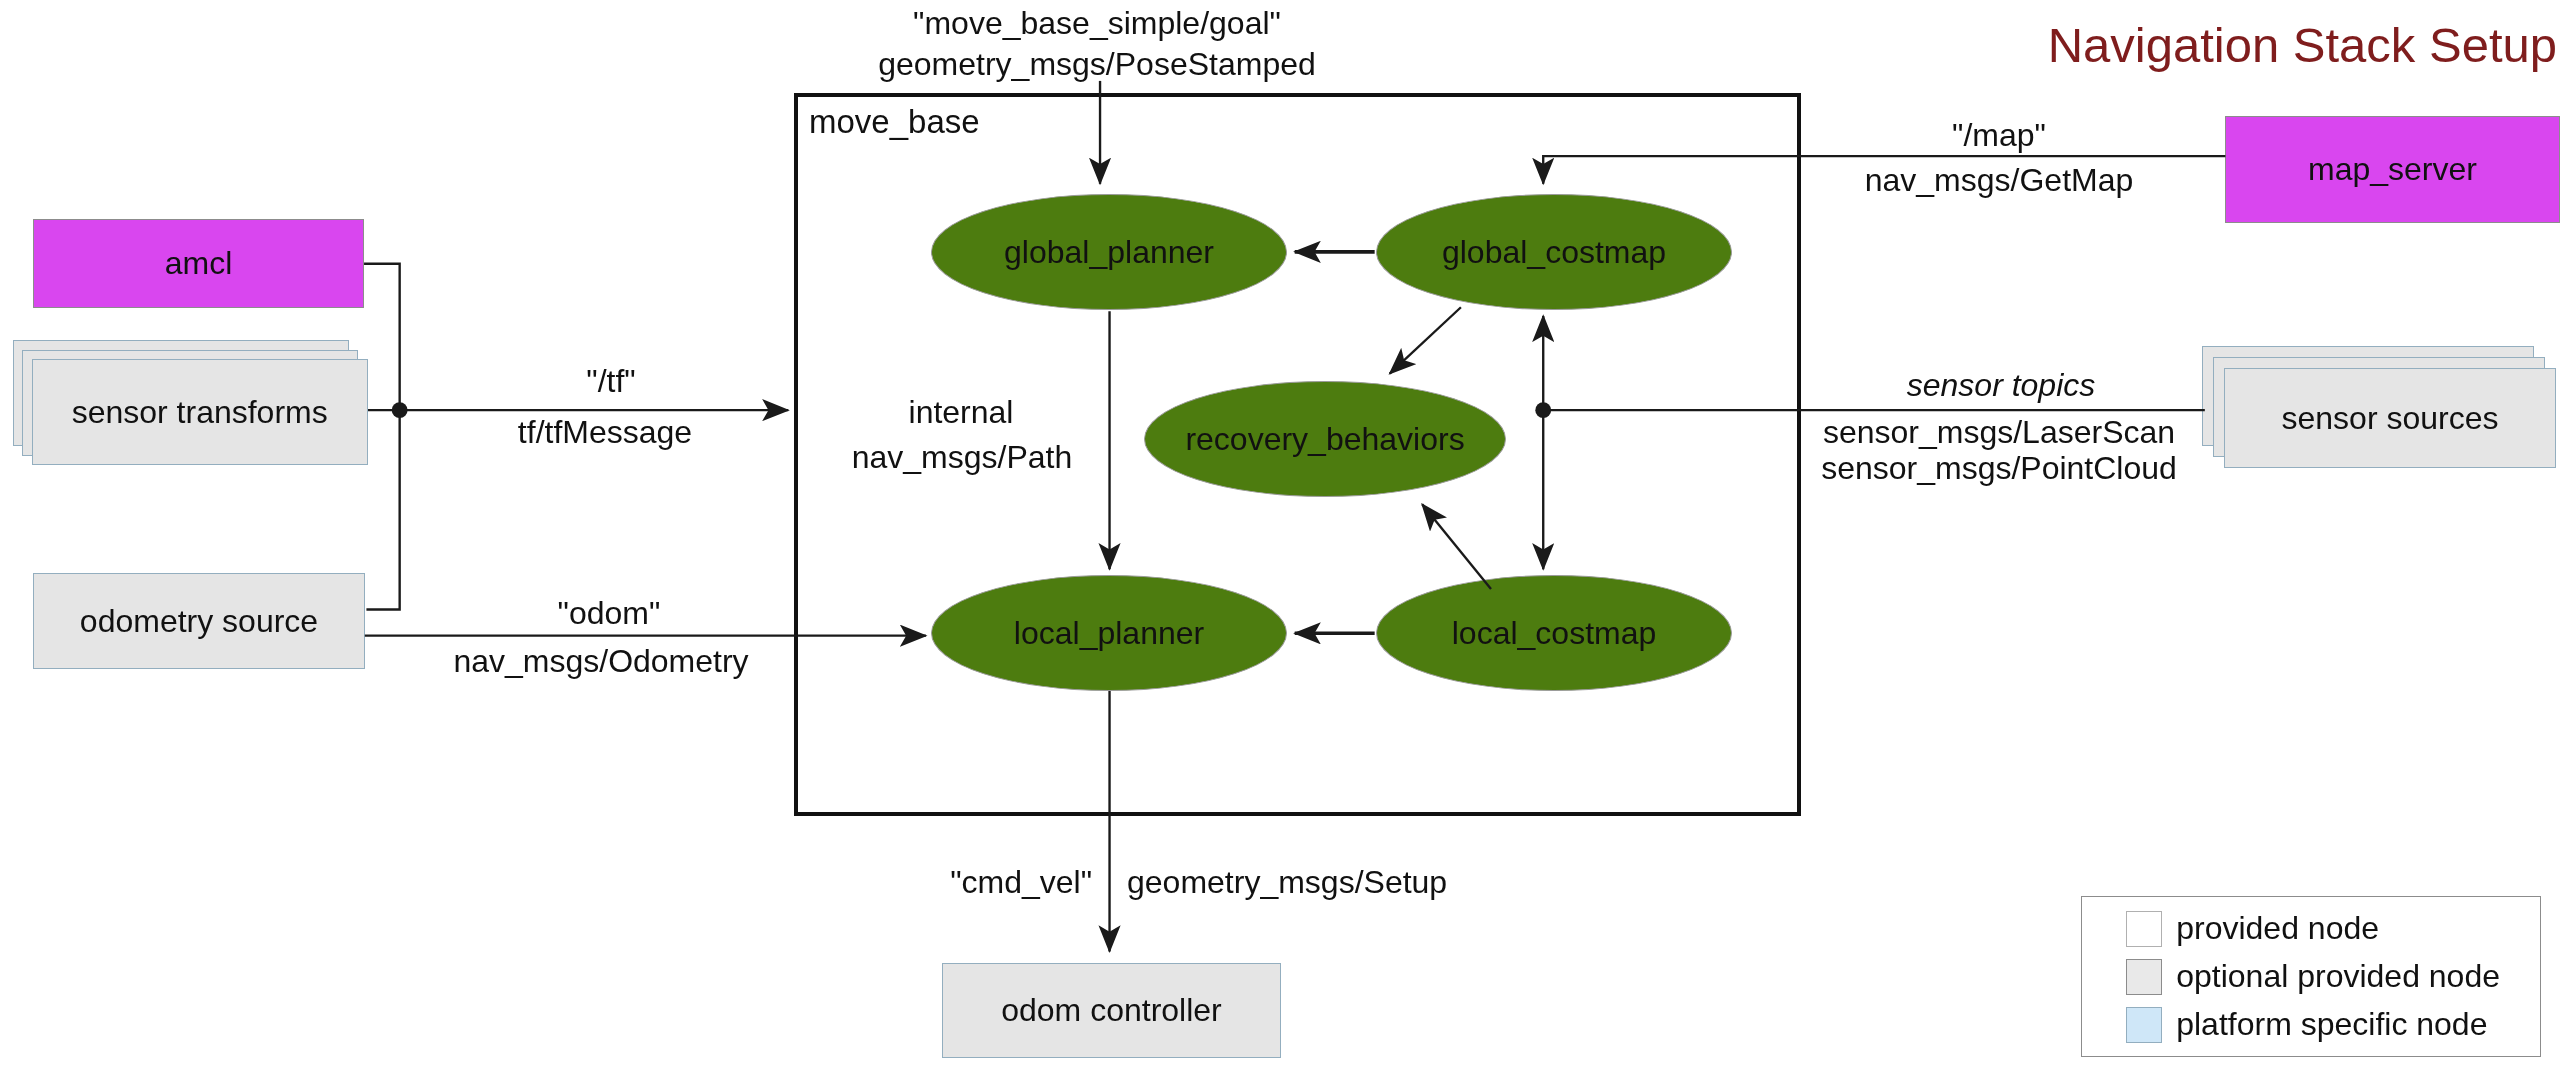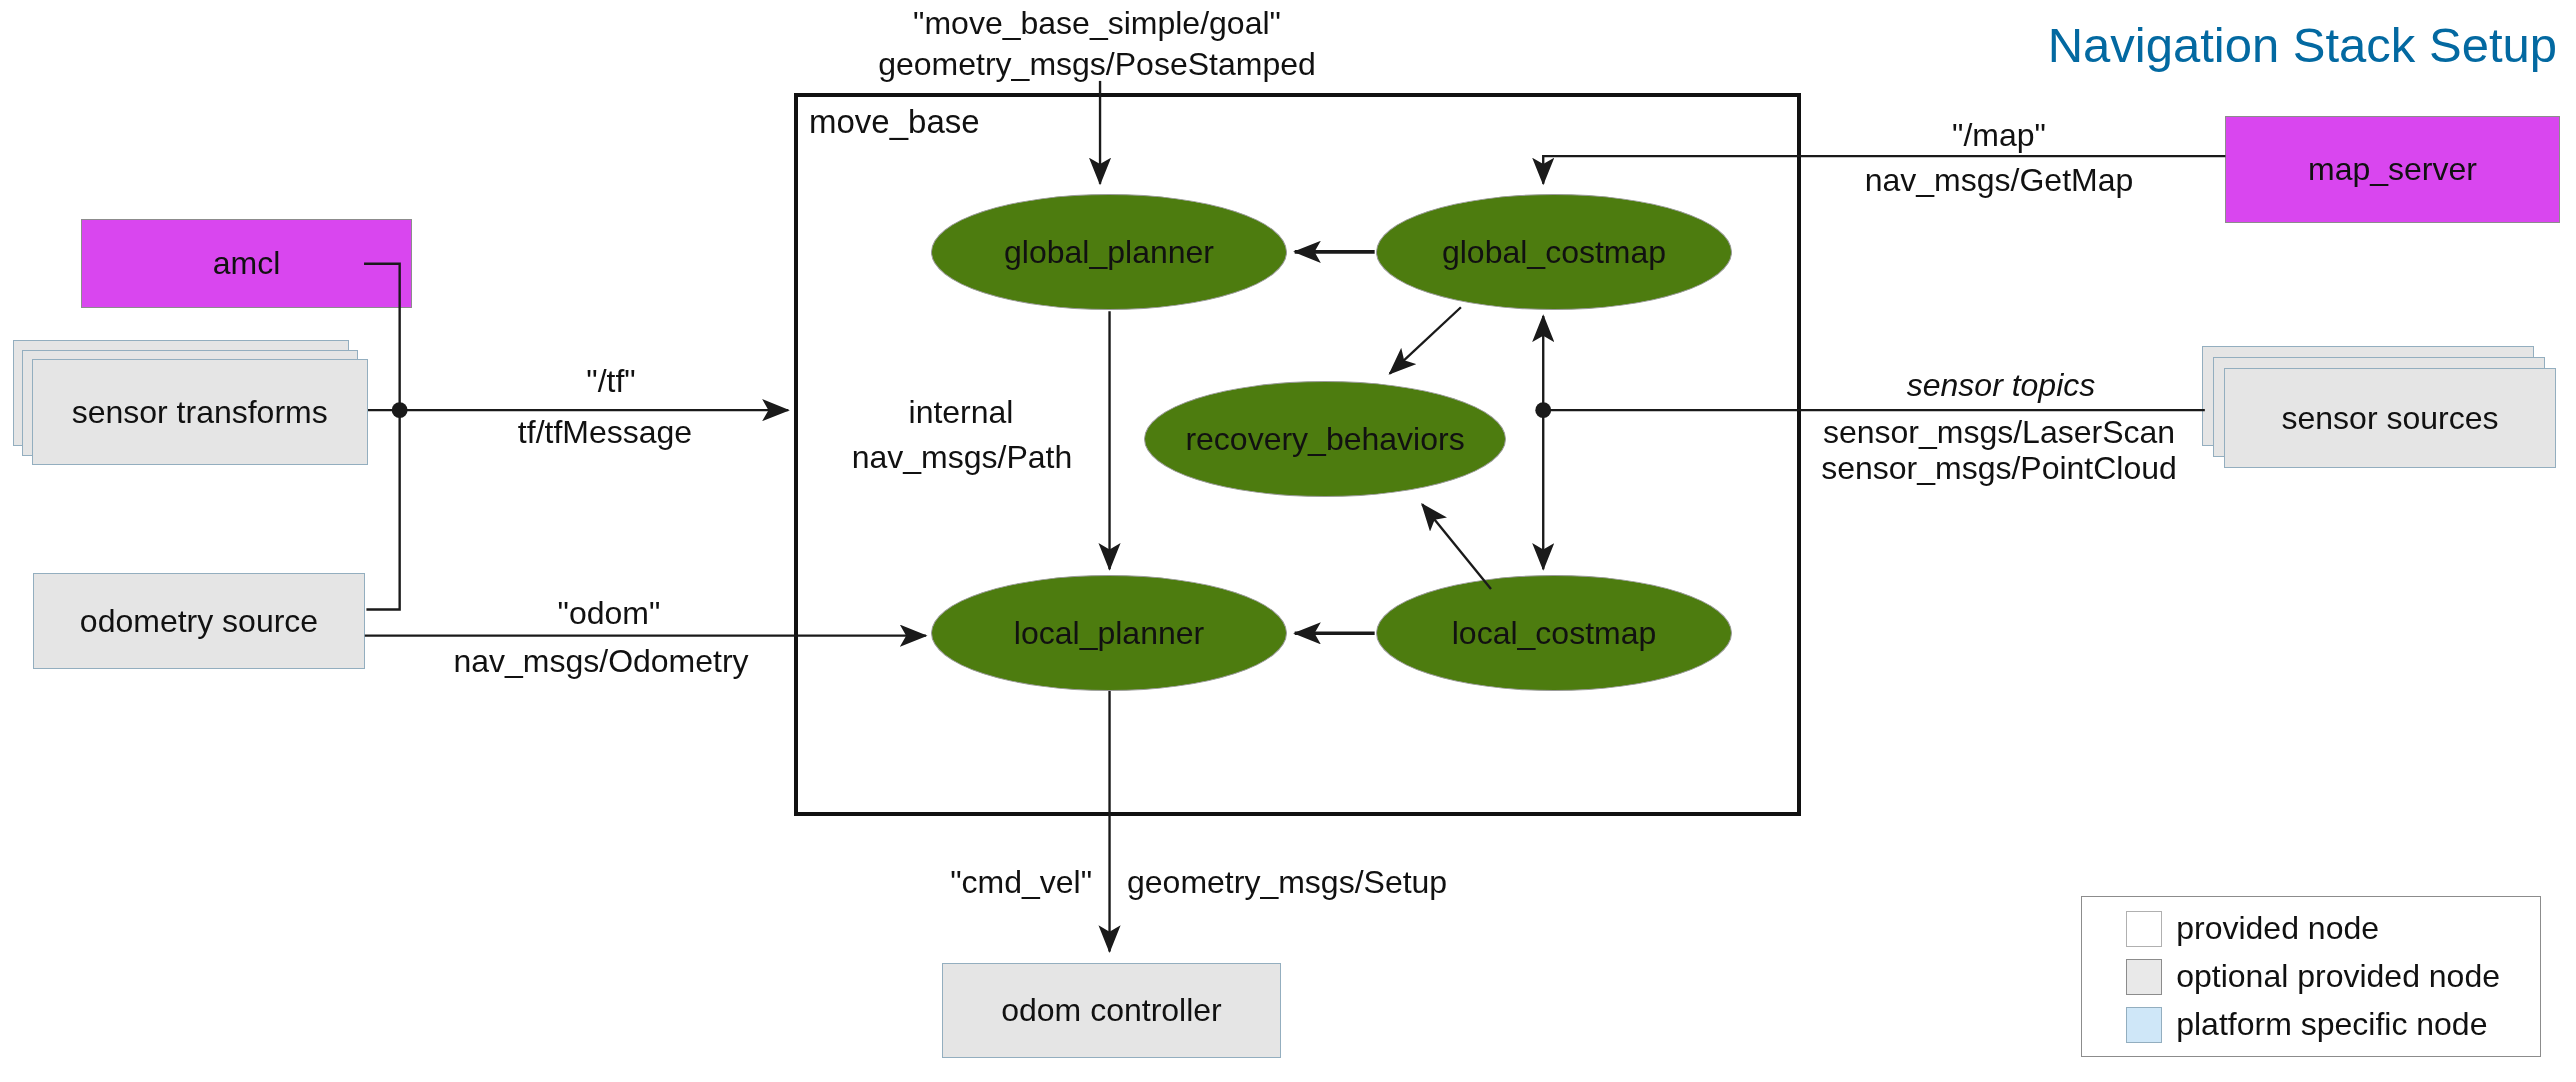--- a/index.html
+++ b/index.html
@@ -43,21 +43,21 @@
   }
   .legend-row{display:flex;align-items:center;gap:14.2px;}
   .legend-swatch{width:36px;height:36px;box-sizing:border-box;border:1.6px solid #999;}
   .legend-label{font-size:32px;white-space:nowrap;}
 </style>
 </head>
 <body>
 
 <div class="canvas">
 
-  <div class="title" style="left:2557px;top:45px;color:#0369a1;">Navigation Stack Setup</div>
+  <div class="title" style="left:2557px;top:45px;color:#7f1d1d;">Navigation Stack Setup</div>
 
   <div class="container-box" style="left:794px;top:93px;width:1007px;height:723px;">
     <div class="container-label">move_base</div>
   </div>
 
   <div class="ellipse" style="left:931px;top:194px;width:356px;height:116px;">
     <span>global_planner</span>
   </div>
   <div class="ellipse" style="left:1376px;top:194px;width:356px;height:116px;">
     <span>global_costmap</span>
@@ -65,21 +65,21 @@
   <div class="ellipse" style="left:1144px;top:381px;width:362px;height:116px;">
     <span>recovery_behaviors</span>
   </div>
   <div class="ellipse" style="left:931px;top:575px;width:356px;height:116px;">
     <span>local_planner</span>
   </div>
   <div class="ellipse" style="left:1376px;top:575px;width:356px;height:116px;">
     <span>local_costmap</span>
   </div>
 
-  <div class="box gray" style="left:33px;top:219px;width:331px;height:89px;margin-left:48px;">
+  <div class="box gray" style="left:33px;top:219px;width:331px;height:89px;">
     <span>amcl</span>
   </div>
 
   <div class="stack" style="left:12.7px;top:340px;width:355px;height:125px;">
     <div class="layer blue" style="left:0;top:0;width:336px;height:106px;"></div>
     <div class="layer blue" style="left:9.5px;top:9.5px;width:336px;height:106px;"></div>
     <div class="layer blue front" style="left:19px;top:19px;width:336px;height:106px;">
       <span>sensor transforms</span>
     </div>
   </div>

